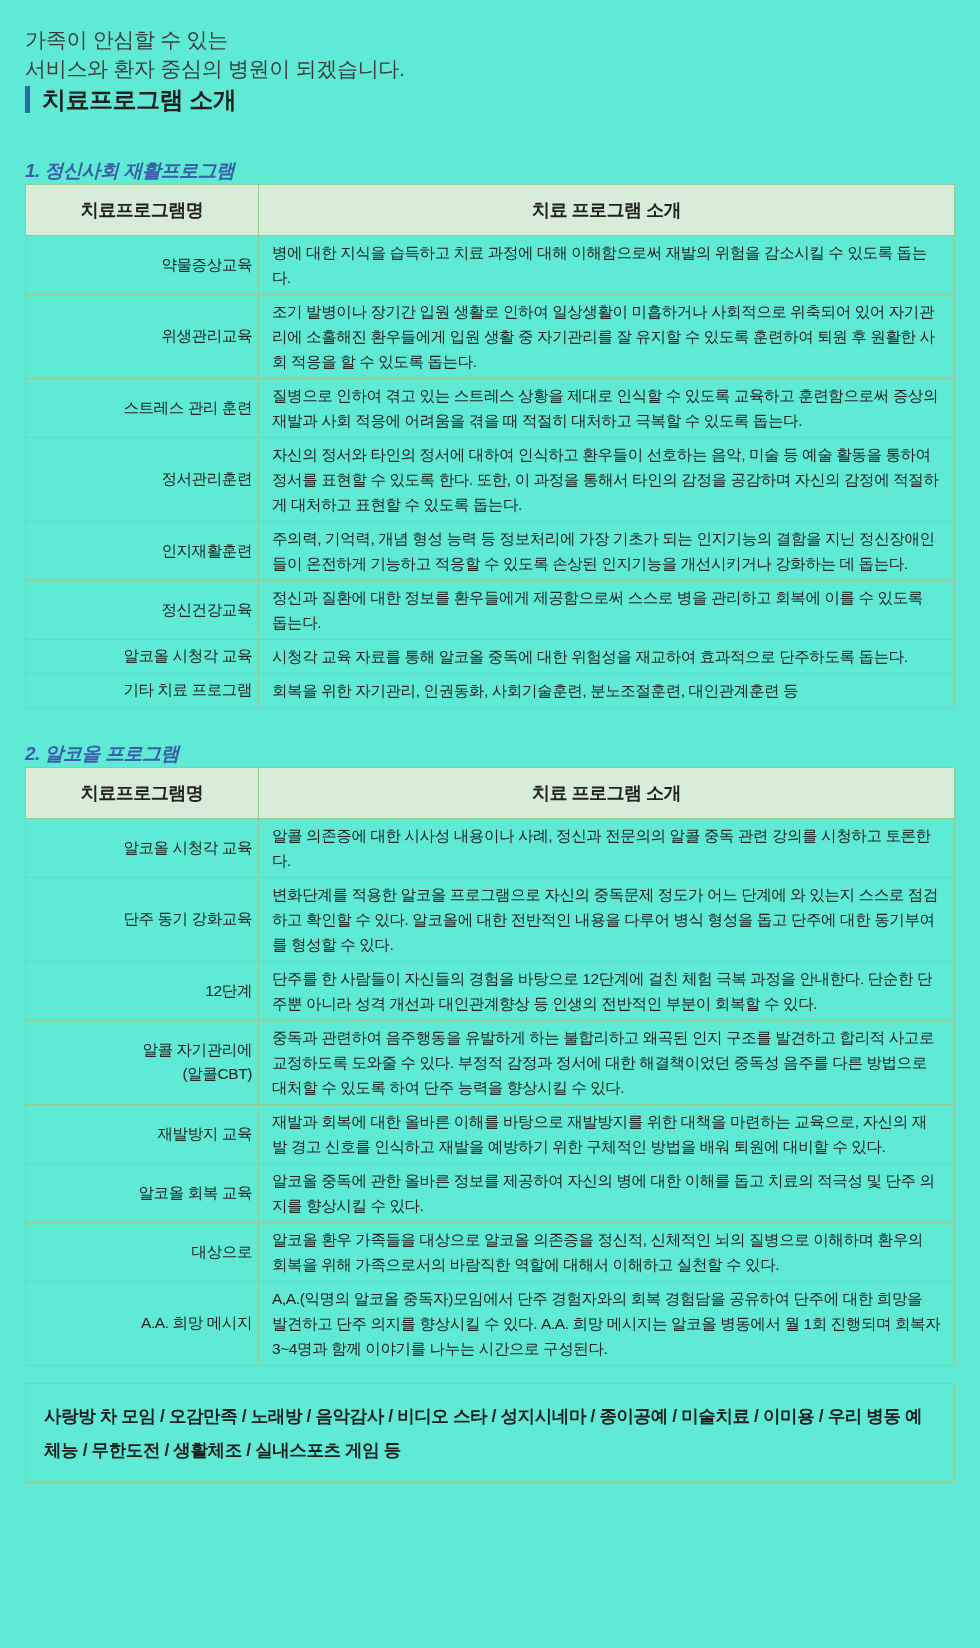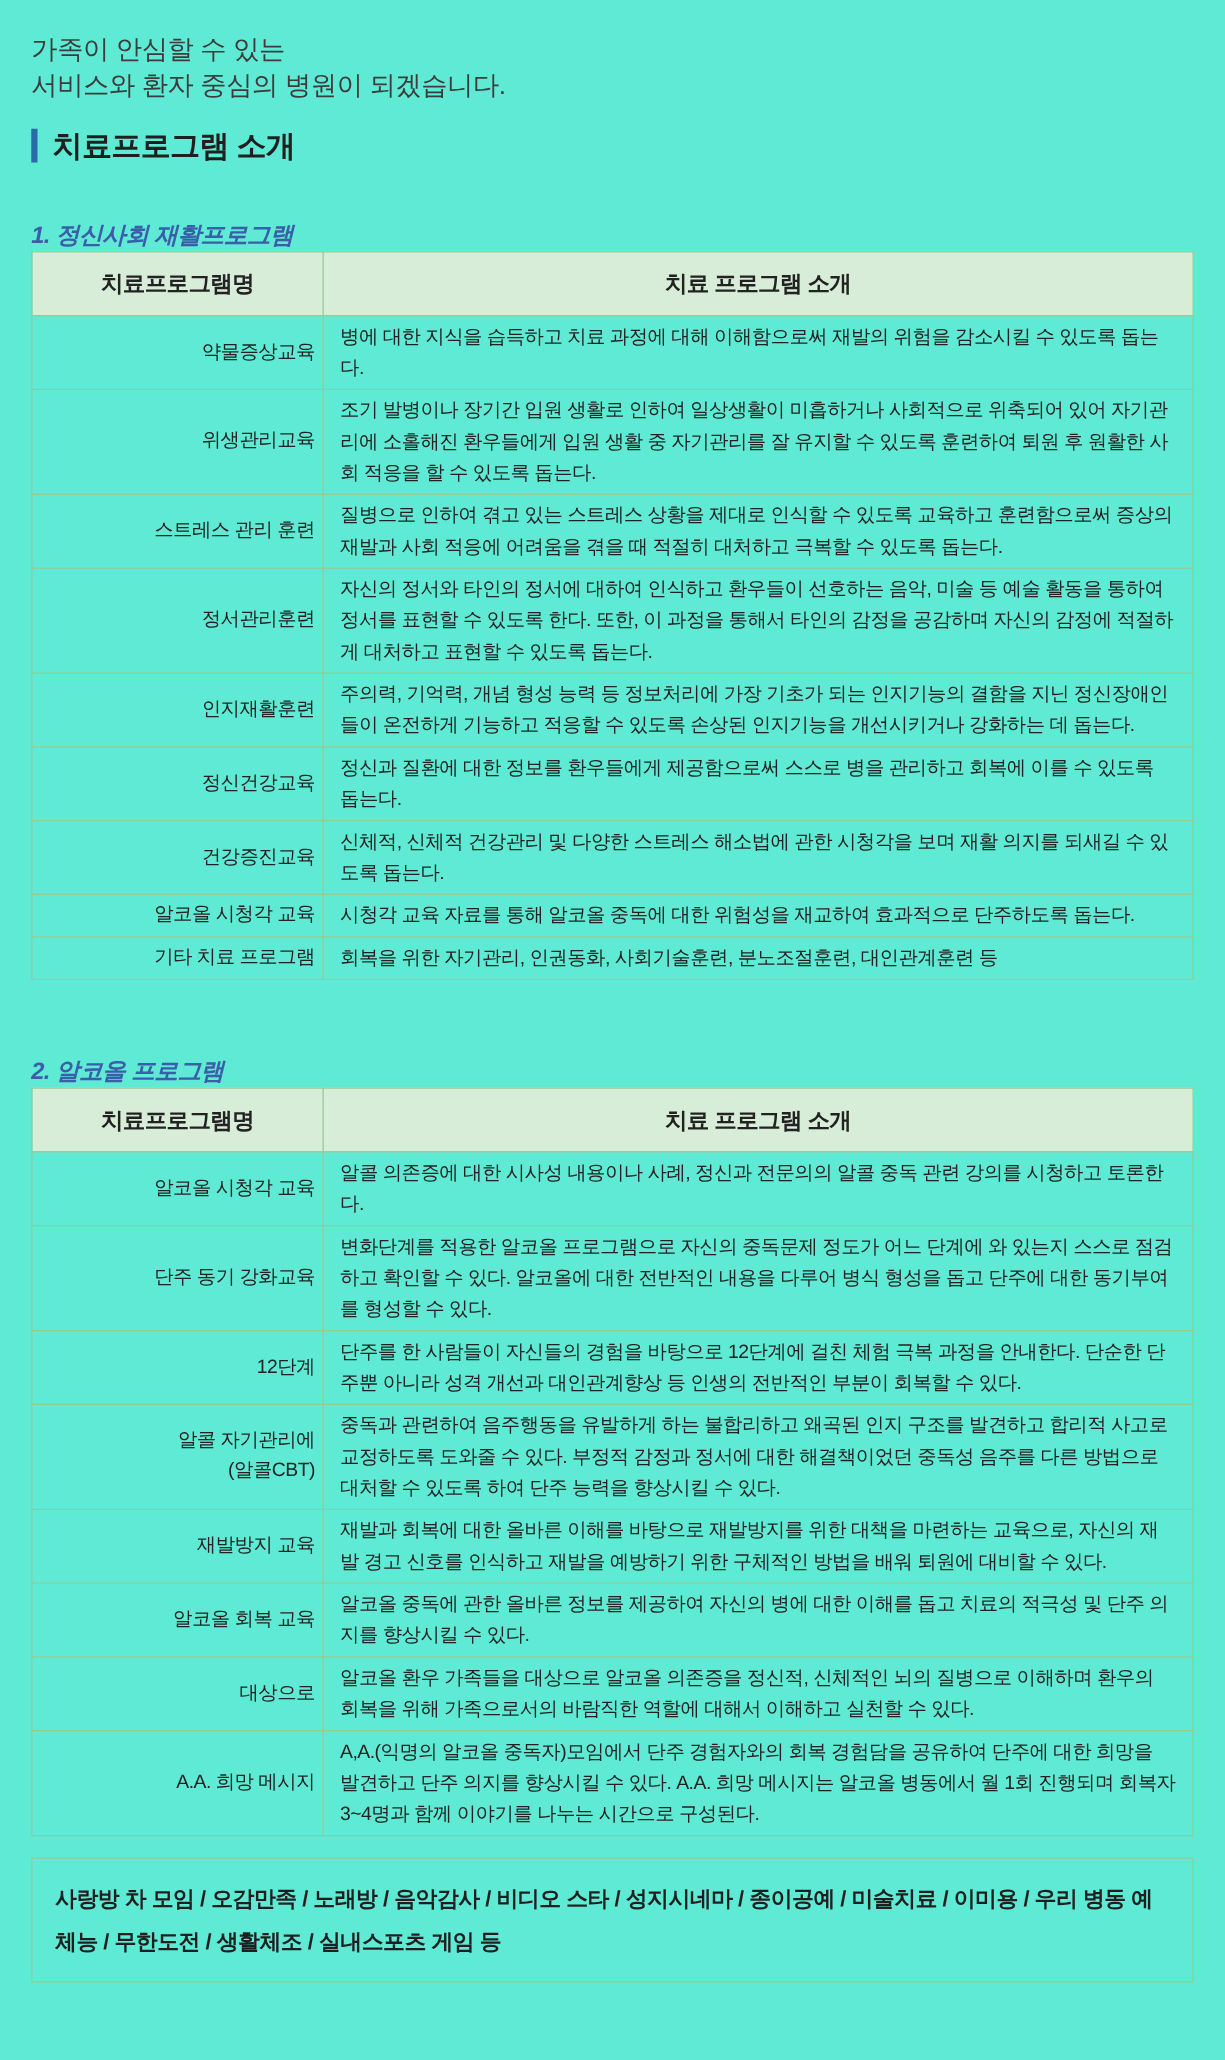--- a/index.html
+++ b/index.html
@@ -18,21 +18,20 @@
   }
   .intro {
     font-size: 21px;
     line-height: 1.38;
     color: #3c3c3c;
     letter-spacing: -0.3px;
   }
   .section-title-wrap {
     display: flex;
     align-items: center;
-    margin-top: 17px;
   }
   .title-bar {
     display: inline-block;
     width: 5px;
     height: 27px;
     background: #2a6ca8;
     margin-right: 12px;
   }
   .section-title {
     font-size: 24px;
@@ -41,21 +40,21 @@
     letter-spacing: -0.5px;
   }
   .sub-heading {
     font-size: 19px;
     font-weight: bold;
     color: #3a5ea9;
     letter-spacing: -0.5px;
     font-style: italic;
   }
   .sub-heading.first { margin-top: 42px; }
-  .sub-heading.later { margin-top: 60px; }
+  .sub-heading.later { margin-top: 33px; }
   table.program-table {
     width: 930px;
     border-collapse: collapse;
     table-layout: fixed;
   }
   table.program-table th,
   table.program-table td {
     border: 1px solid #94ca94;
   }
   table.program-table th {
@@ -140,24 +139,20 @@
         </tr>
         <tr>
           <td class="name-cell">인지재활훈련</td>
           <td class="desc-cell">주의력, 기억력, 개념 형성 능력 등 정보처리에 가장 기초가 되는 인지기능의 결함을 지닌 정신장애인들이 온전하게 기능하고 적응할 수 있도록 손상된 인지기능을 개선시키거나 강화하는 데 돕는다.</td>
         </tr>
         <tr>
           <td class="name-cell">정신건강교육</td>
           <td class="desc-cell">정신과 질환에 대한 정보를 환우들에게 제공함으로써 스스로 병을 관리하고 회복에 이를 수 있도록 돕는다.</td>
         </tr>
         <tr>
-          <td class="name-cell">건강증진교육</td>
-          <td class="desc-cell">신체적, 신체적 건강관리 및 다양한 스트레스 해소법에 관한 시청각을 보며 재활 의지를 되새길 수 있도록 돕는다.</td>
-        </tr>
-        <tr>
           <td class="name-cell">알코올 시청각 교육</td>
           <td class="desc-cell">시청각 교육 자료를 통해 알코올 중독에 대한 위험성을 재교하여 효과적으로 단주하도록 돕는다.</td>
         </tr>
         <tr>
           <td class="name-cell">기타 치료 프로그램</td>
           <td class="desc-cell">회복을 위한 자기관리, 인권동화, 사회기술훈련, 분노조절훈련, 대인관계훈련 등</td>
         </tr>
       </tbody>
   </table>
 

